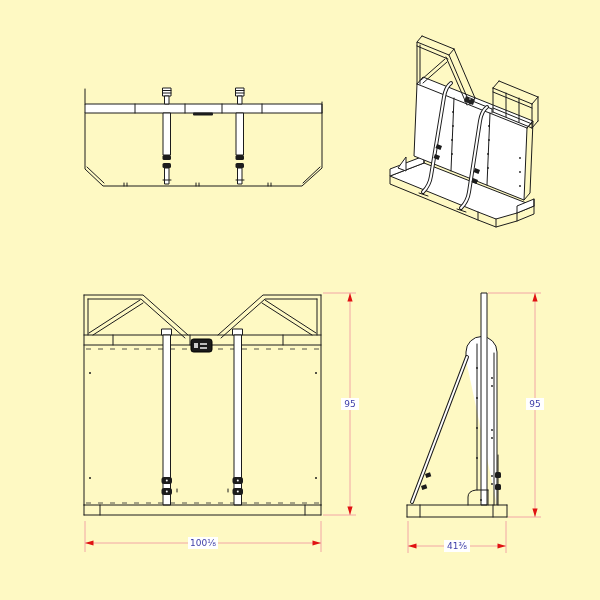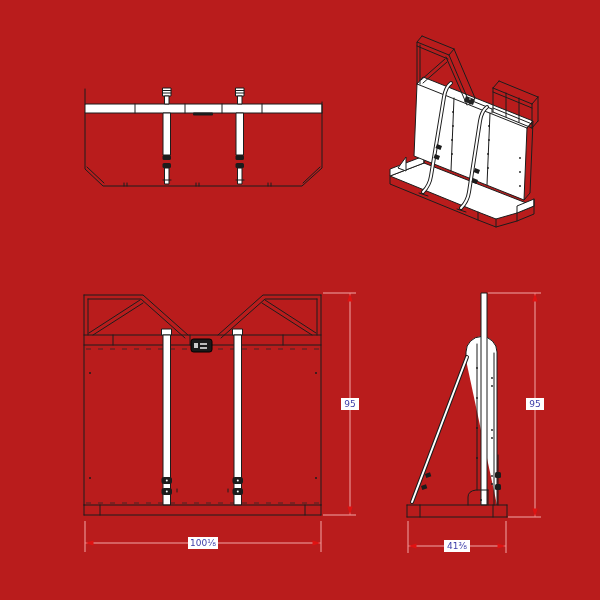--- a/index.html
+++ b/index.html
@@ -1,16 +1,16 @@
 <!DOCTYPE html>
 <html><head>
 <meta charset="utf-8">
 <style>
   html,body{margin:0;padding:0;background:#ffffff;}
-  .canvas{position:relative;width:600px;height:600px;background:#b91c1c;overflow:hidden;}
+  .canvas{position:relative;width:600px;height:600px;background:#fef9c3;overflow:hidden;}
   svg{display:block}
   .ln{fill:none;stroke:#1c1c1c;stroke-width:1;stroke-linejoin:round;stroke-linecap:round}
   .lnw{fill:#ffffff;stroke:#1c1c1c;stroke-width:1;stroke-linejoin:round}
   .dk{fill:#1c1c1c;stroke:none}
   .dot{fill:#1c1c1c;stroke:none}
   .tube{fill:none;stroke:#1c1c1c;stroke-width:4;stroke-linecap:round}
   .tubein{fill:none;stroke:#ffffff;stroke-width:2;stroke-linecap:round}
   .dash{fill:none;stroke:#2a2a2a;stroke-width:.8;stroke-dasharray:5,7}
   .dim{stroke:#f2a6a6;stroke-width:1;fill:none}
   .arr{fill:#e01212;stroke:none}

